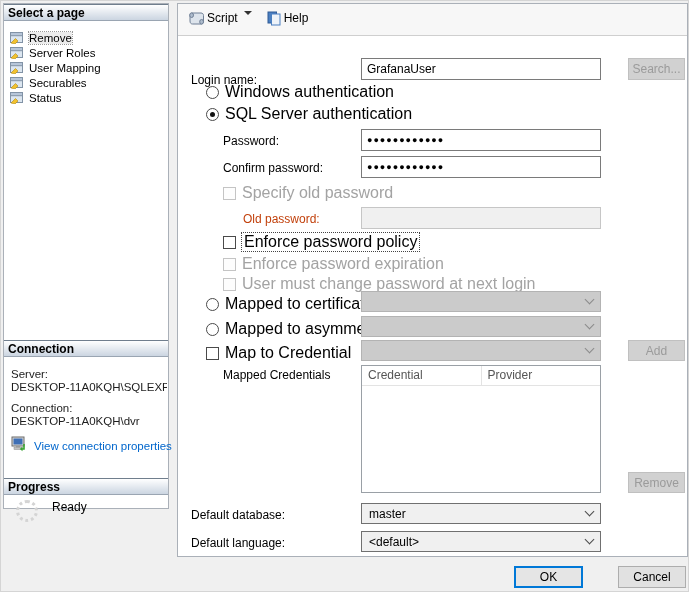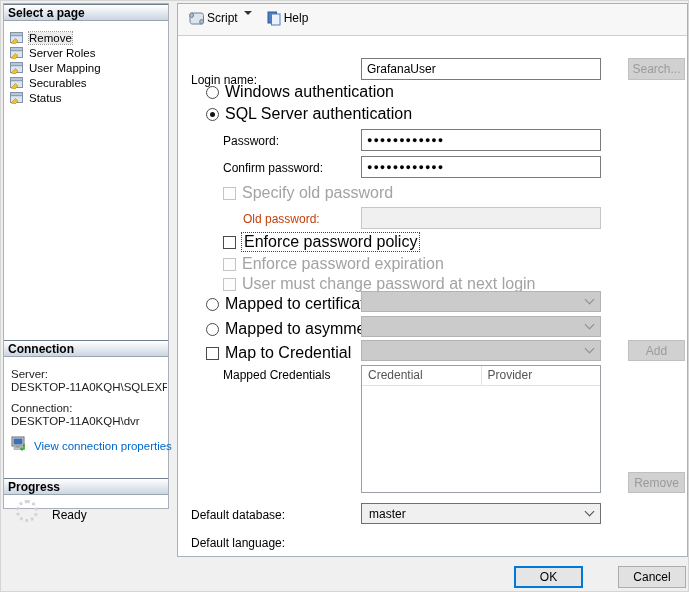--- a/index.html
+++ b/index.html
@@ -18,21 +18,21 @@
   .page-item { display:flex; align-items:center; gap:5px; height:15px; font-size:11.5px;
                padding-left:3px; cursor:default; white-space:nowrap; }
   .page-item.selected .page-label { background:#ececec; outline:1px dotted #9a9a9a; }
   .page-icon { width:15px; height:13px; flex:0 0 auto; display:inline-block; }
 
   .conn-label { position:absolute; left:7px; font-size:11.5px; color:#1d1d1d; white-space:nowrap; }
   .conn-value { position:absolute; left:7px; font-size:11.5px; color:#1d1d1d; white-space:nowrap;
                 width:156px; overflow:hidden; }
   .link-row { position:absolute; left:7px; display:flex; align-items:center; gap:5px; }
   .link { font-size:11.5px; color:#0066cc; cursor:pointer; white-space:nowrap; }
-  .progress-row { position:absolute; left:12px; display:flex; align-items:flex-end; gap:14px; }
+  .progress-row { position:absolute; left:12px; display:flex; align-items:flex-start; gap:14px; }
   .spinner { width:22px; height:22px; border:3px dotted #d4d4d4; border-radius:50%; }
   .ready-text { font-size:12px; }
 
   
   .right-panel { position:absolute; left:176px; top:2px; width:511px; height:554px;
                  background:#fff; border:1px solid #aab0b8; }
   .toolbar { position:absolute; left:0; top:0; width:100%; height:32px; background:#f7f7f7;
              border-bottom:1px solid #cfcfcf; display:flex; align-items:center; padding-left:10px; gap:14px; }
   .tb-btn { display:flex; align-items:flex-start; gap:2px; font-size:12px; cursor:pointer; }
   .caret-down { width:0; height:0; border-left:4px solid transparent; border-right:4px solid transparent;
@@ -275,20 +275,24 @@
         </div>
       </div>
       <button class="side-btn" style="top:435px; height:21px;" disabled="">Remove</button>
 
       <div class="flabel" style="left:13px; top:471px;">Default database:</div>
       <div class="combo on" style="top:466px;">
         <span>master</span>
         <span class="chev"></span>
       </div>
       <div class="flabel" style="left:13px; top:499px;">Default language:</div>
+      <div class="combo on" style="top:494px;">
+        <span>&lt;default&gt;</span>
+        <span class="chev"></span>
+      </div>
     </div>
   </div>
 
   <div class="footer">
     <button class="btn ok">OK</button>
     <button class="btn cancel">Cancel</button>
   </div>
 
 </div>
 

